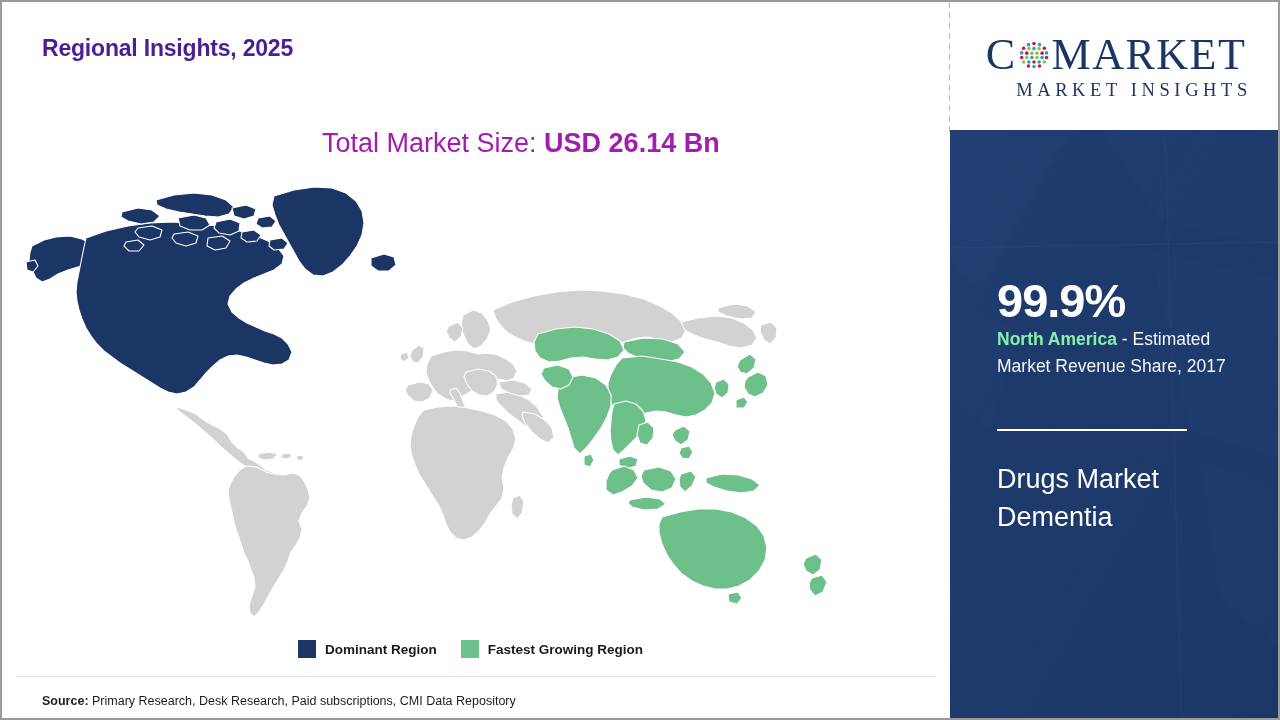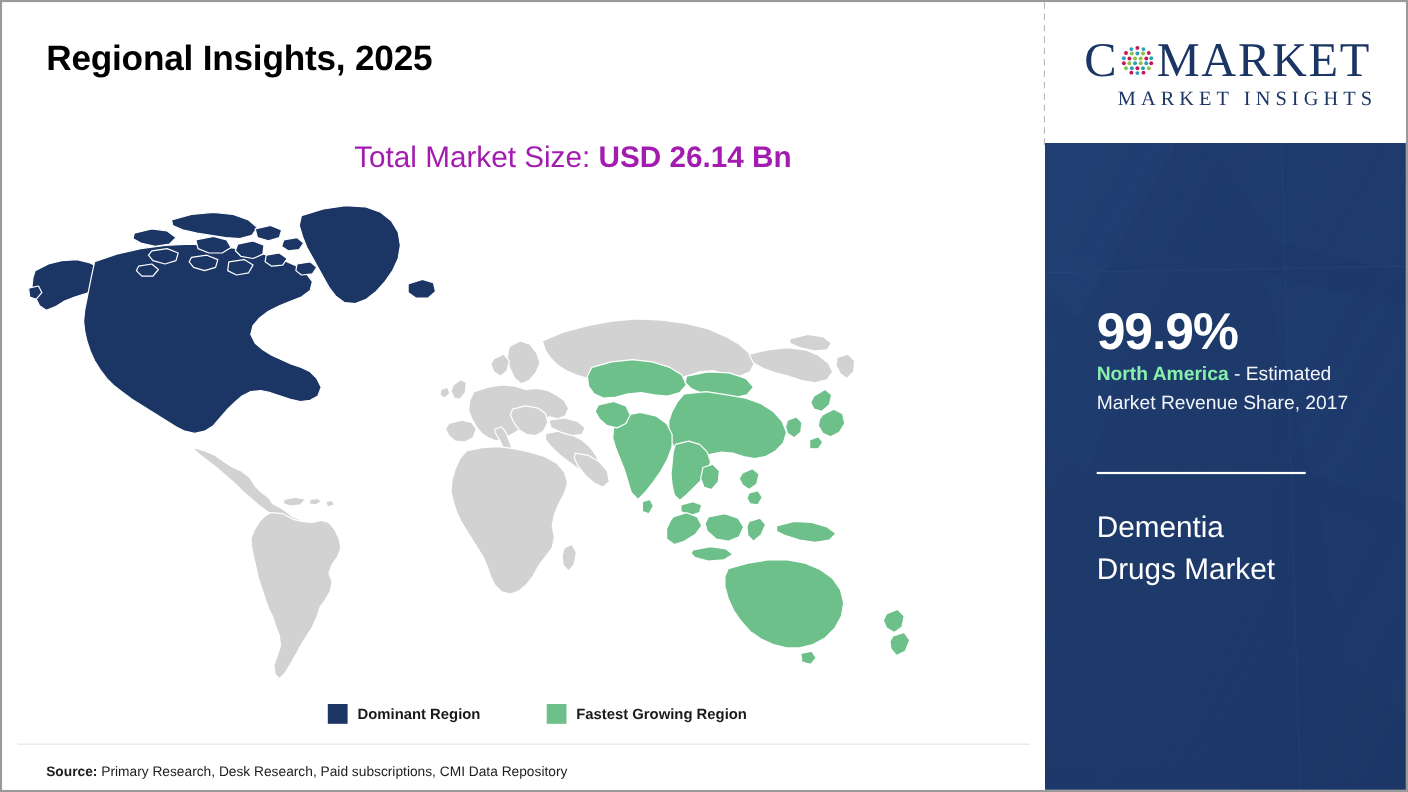--- a/index.html
+++ b/index.html
@@ -25,23 +25,23 @@
     position: absolute;
     left: 0; top: 0;
     width: 948px;
     height: 720px;
     background: #ffffff;
   }
   .page-title {
     position: absolute;
     left: 40px;
     top: 33px;
-    font-size: 32px;
+    font-size: 23px;
     font-weight: bold;
-    color: #000000;
+    color: #4c1d95;
     letter-spacing: -0.2px;
     white-space: nowrap;
   }
   .market-size {
     position: absolute;
     left: 320px;
     top: 126px;
     font-size: 27px;
     color: #a21caf;
     white-space: nowrap;
@@ -64,21 +64,21 @@
     height: 100%;
   }
 
   
   .legend {
     position: absolute;
     left: 296px;
     top: 638px;
     display: flex;
     align-items: center;
-    gap: 60px;
+    gap: 24px;
   }
   .legend-item {
     display: flex;
     align-items: center;
     gap: 9px;
   }
   .legend-swatch {
     width: 18px;
     height: 18px;
     flex: 0 0 auto;
@@ -448,20 +448,20 @@
         </svg>
       </div>
 
       <div class="stat-content">
         <div class="stat-percent">99.9%</div>
         <div class="stat-desc">
           <span class="region-name">North America</span><span> - Estimated Market Revenue Share, 2017</span>
         </div>
         <div class="stat-rule"></div>
         <div class="stat-market">
+          <div>Drugs Market</div>
           <div>Dementia</div>
-          <div>Drugs Market</div>
         </div>
       </div>
     </div>
   </div>
 
 </div>
 
 </body></html>

